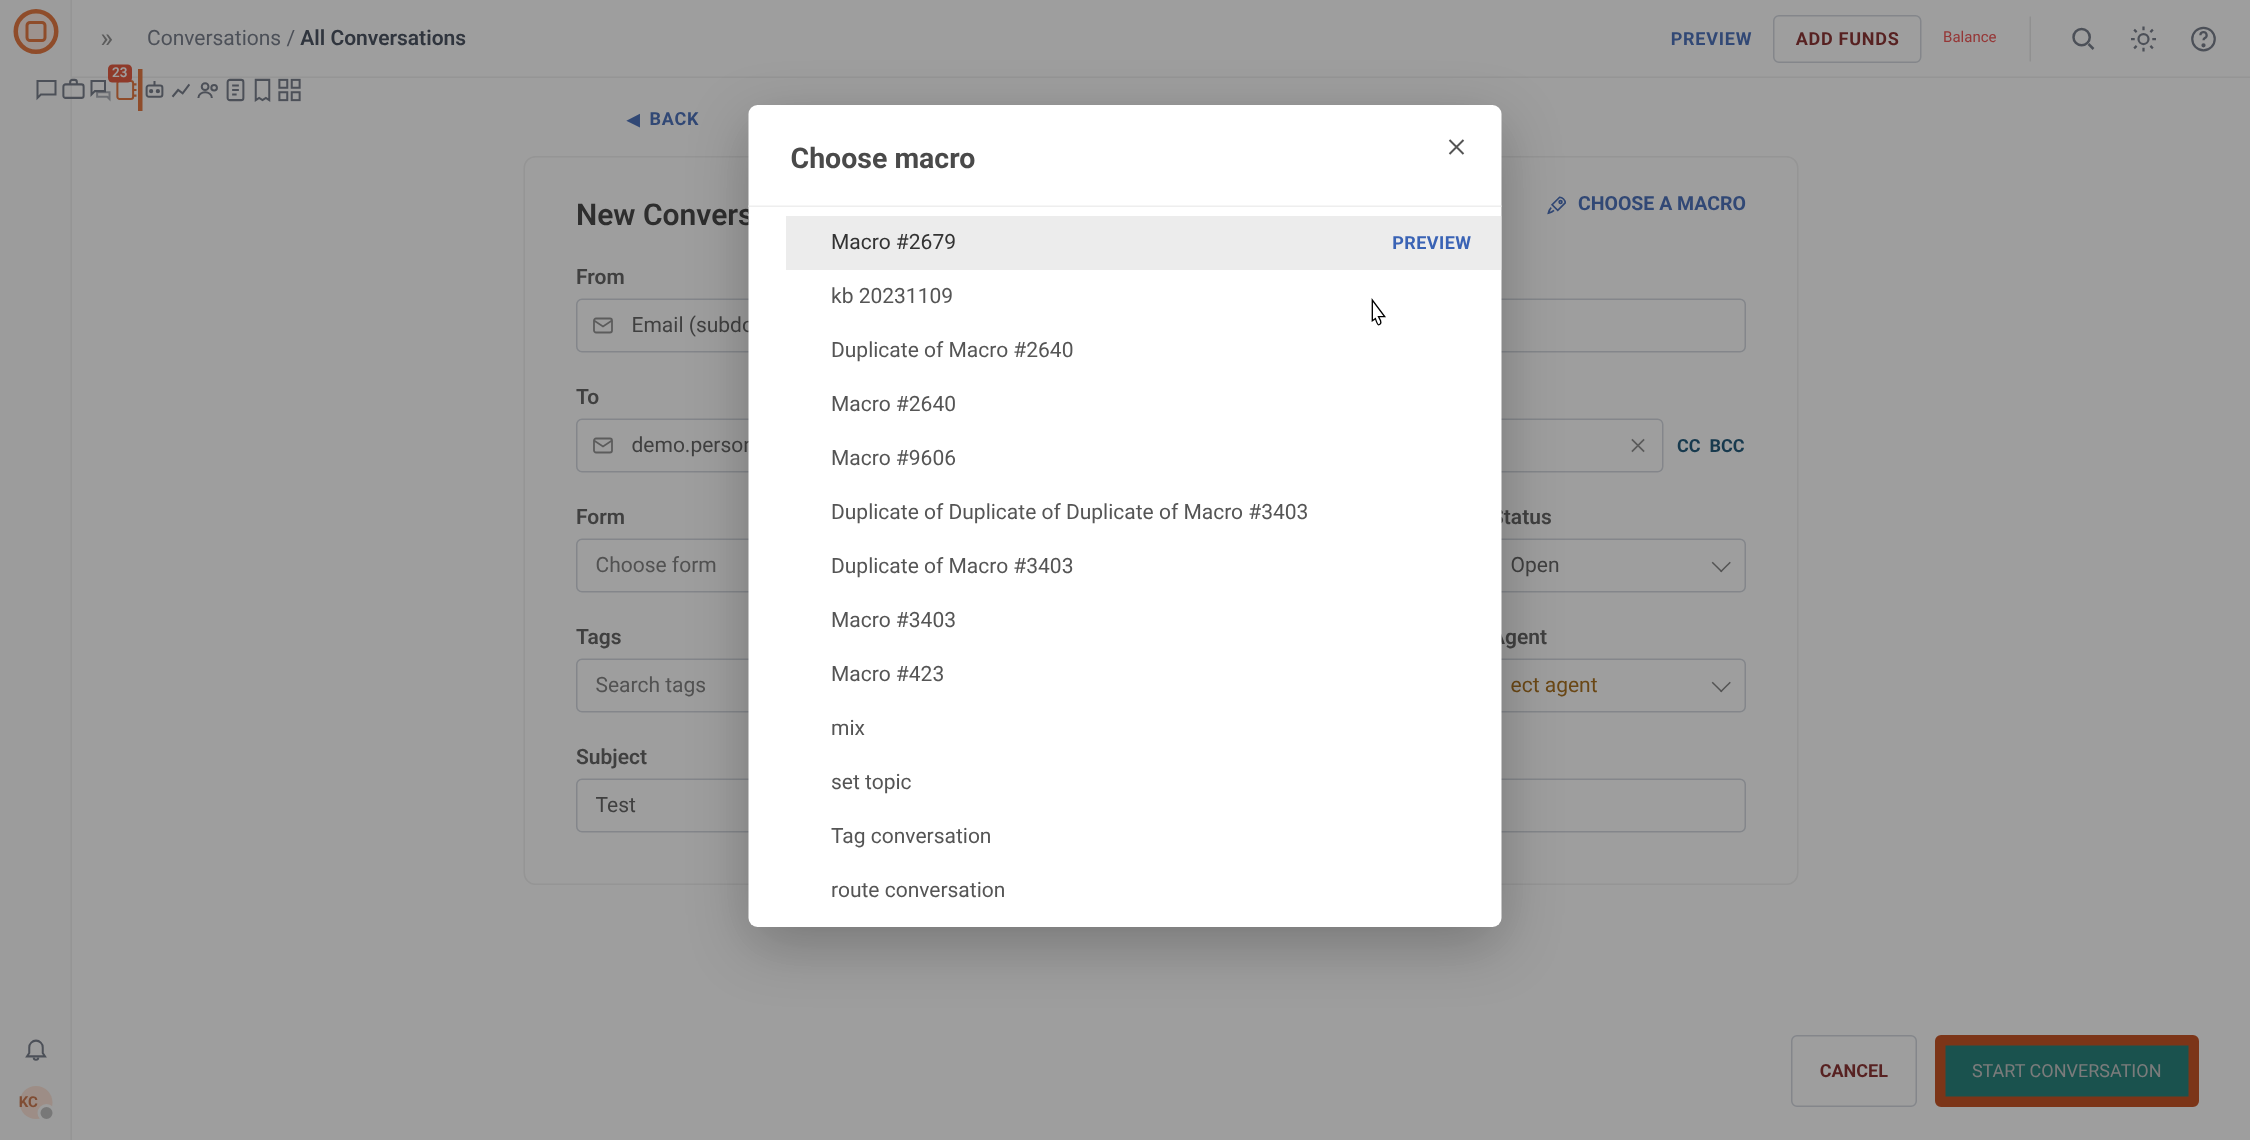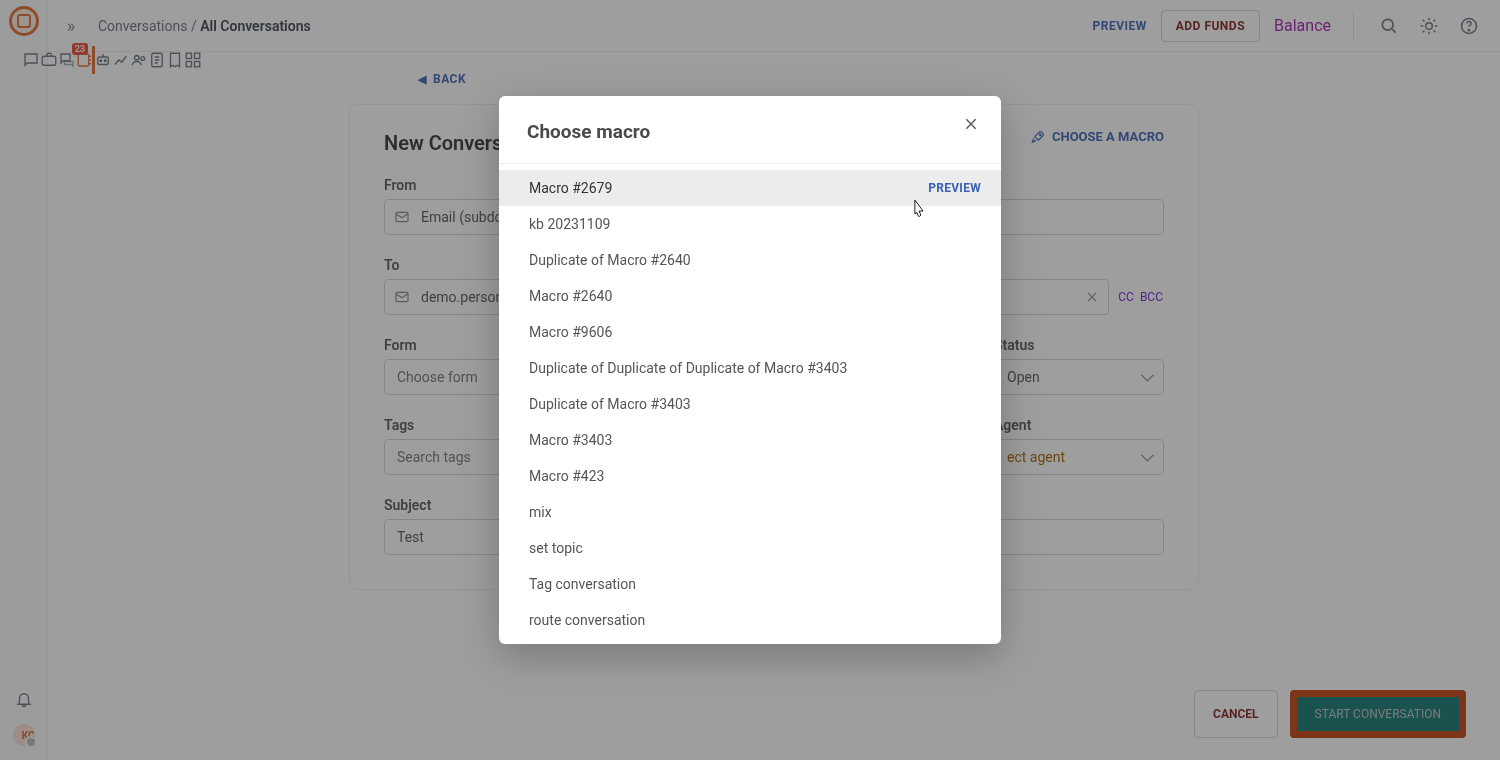--- a/index.html
+++ b/index.html
@@ -10,66 +10,66 @@
   .sidebar { width: 48px; background: #fbfbfb; border-right: 1px solid #eee; display: flex; flex-direction: column; align-items: center; padding-top: 6px; }
   .logo { width: 30px; height: 30px; border-radius: 50%; background: #fdece3; border: 3px solid #e36a2c; position: relative; display:flex; align-items:center; justify-content:center; margin-bottom: 4px;}
   .logo::after { content:""; width:10px; height:10px; border:2px solid #e36a2c; border-radius:3px; }
   .side-icons { display:flex; align-items:flex-end; width:100%;margin-left:44px; }
   .side-icon { width: 48px; height: 40px; display:flex; align-items:center; justify-content:center; color:#6b7280; position:relative; cursor:pointer; }
   .side-icon.active { color:#e36a2c; }
   .side-icon.active::after { content:""; position:absolute; right:-1px; top:6px; bottom:6px; width:3px; background:#e36a2c; }
   .side-divider { width: 28px; height: 1px; background:#e6e6e6; margin: 8px 0; }
   .badge { position:absolute; top:3px; right:6px; background:#e34a2c; color:#fff; font-size:9px; padding:0 3px; border-radius:3px; line-height:12px; font-weight:600;}
   .sidebar-bottom { margin-top:auto; margin-bottom:14px; display:flex; flex-direction:column; align-items:center; gap:16px;}
-  .avatar-sm { width:22px; height:22px; border-radius:50%; background:#fde1d3; color:#c86b3c; font-size:10px; font-weight:700; display:flex; align-items:center; justify-content:flex-end; position:relative;}
+  .avatar-sm { width:22px; height:22px; border-radius:50%; background:#fde1d3; color:#c86b3c; font-size:10px; font-weight:700; display:flex; align-items:center; justify-content:flex-start; position:relative;}
   .avatar-sm::after { content:""; position:absolute; right:-2px; bottom:-2px; width:8px; height:8px; border-radius:50%; background:#bbb; border:2px solid #fbfbfb;}
 
   .main { flex:1; display:flex; flex-direction:column; }
   .topbar { height:52px; border-bottom:1px solid #eee; display:flex; align-items:center; padding:0 18px 0 10px; gap:14px;}
   .collapse-btn { width:26px; height:26px; display:flex; align-items:center; justify-content:center; color:#888; cursor:pointer;}
   .breadcrumb { color:#6b7280; font-size:14px;}
   .breadcrumb b { color:#374151; font-weight:600;}
   .top-spacer { flex:1;}
   .pricing-link { color:#3a63b5; font-size:12px; font-weight:700; letter-spacing:.5px; cursor:pointer;}
   .add-funds-btn { border:1px solid #cfd4dc; color:#7f1d1d; font-size:12px; font-weight:700; letter-spacing:.5px; padding:8px 14px; border-radius:4px; cursor:pointer; background:#fff;}
-  .balance-lbl { color:#a21caf; font-size:16px;}
+  .balance-lbl { color:#ef4444; font-size:10px;}
   .top-divider { width:1px; height:30px; background:#e6e6e6; margin:0 8px;}
   .topicon { width:26px; height:26px; display:flex; align-items:center; justify-content:center; color:#6b7280; cursor:pointer;}
 
   .page { flex:1; overflow:auto; padding: 20px 0 0 0; display:flex; flex-direction:column; align-items:center; }
   .back-link { align-self:flex-start; margin-left: 370px; color:#3a63b5; font-size:12px; font-weight:700; letter-spacing:.5px; display:flex; align-items:center; gap:6px; cursor:pointer;}
   .panel { width: 850px; border:1px solid #eee; border-radius:8px; margin-top:18px; padding:26px 34px 34px; background:#fff; position:relative;}
   .panel h2 { color:#333; font-size:20px; font-weight:600;}
   .choose-macro-link { position:absolute; top:24px; right:34px; color:#3a63b5; font-size:13px; font-weight:700; display:flex; align-items:center; gap:6px; cursor:pointer;}
 
   .fld-label { color:#555; font-size:14px; font-weight:600; margin-top:22px; margin-bottom:6px;}
   .input { width:100%; border:1px solid #cfd4dc; border-radius:4px; height:36px; padding:0 10px 0 36px; font-size:14px; color:#555; background:#fff;}
   .input-wrap { position:relative; }
   .input-wrap .left-ic { position:absolute; left:10px; top:50%; transform:translateY(-50%); color:#888; display:flex;}
   .to-wrap { position:relative; }
   .to-clear { position:absolute; right:10px; top:50%; transform:translateY(-50%); color:#888; cursor:pointer;}
-  .cc-bcc { position:absolute; right:-54px; top:50%; transform:translateY(-50%); display:flex; gap:6px; font-size:12px; font-weight:400; color:#6d28d9;justify-content:flex-end;}
+  .cc-bcc { position:absolute; right:-54px; top:50%; transform:translateY(-50%); display:flex; gap:6px; font-size:12px; font-weight:700; color:#0c4a6e;justify-content:flex-end;}
   .row { display:flex; gap:22px;}
   .col { flex:1;}
   .select-input { appearance:none; }
   .select-wrap { position:relative; }
   .select-wrap::after { content:""; position:absolute; right:12px; top:50%; width:8px; height:8px; border-right:1.5px solid #777; border-bottom:1.5px solid #777; transform: translateY(-70%) rotate(45deg); pointer-events:none;}
   .subject-input { padding-left:12px;}
 
   .footer-bar { position:fixed; right:34px; bottom:22px; display:flex; gap:12px;}
   .btn-outline { border:1px solid #cfd4dc; color:#7f1d1d; background:#fff; font-size:12px; font-weight:700; padding:10px 18px; border-radius:4px; cursor:pointer;}
   .btn-primary-disabled { border:7px solid #c2410c; color:#c0c0c0; background:#0f766e; font-size:12px; font-weight:400; padding:10px 18px; border-radius:4px; cursor:not-allowed;}
 
   
-  .overlay { position:fixed; inset:0; background:rgba(40,40,40,.45); display:flex; align-items:flex-start; justify-content:center; padding-top:96px;}
+  .overlay { position:fixed; inset:0; background:rgba(40,40,40,.45); display:flex; align-items:flex-start; justify-content:center; padding-top:70px;}
   .modal { width:502px; max-height:618px; background:#fff; border-radius:6px; box-shadow:0 12px 40px rgba(0,0,0,.25); position:relative; display:flex; flex-direction:column;}
   .modal-header { padding:24px 28px 20px 28px; border-bottom:1px solid #eee;}
   .modal-title { font-size:19px; font-weight:700; color:#4a4a4a;}
   .modal-close { position:absolute; top:16px; right:18px; color:#555; cursor:pointer; padding:4px;}
-  .modal-list { flex:1; overflow-y:scroll; padding: 6px 0 6px 0; }
+  .modal-list { flex:1; overflow-y:scroll; padding: 6px 0 6px 0; margin-left: 25px; }
   .macro-item { display:flex; align-items:center; justify-content:space-between; padding:10px 20px 10px 30px; font-size:14px; color:#555; cursor:pointer;}
   .macro-item:hover, .macro-item.hovered { background:#ececec; color:#333;}
   .preview-btn { color:#3a63b5; font-size:12px; font-weight:700; letter-spacing:.3px; cursor:pointer;}
   .modal-list::-webkit-scrollbar { width:14px;}
   .modal-list::-webkit-scrollbar-track { background:#f5f5f5; border-left:1px solid #e6e6e6;}
   .modal-list::-webkit-scrollbar-thumb { background:#c7c7c7; border:3px solid #f5f5f5; border-radius:8px;}
   .modal-list::-webkit-scrollbar-button:single-button { height:14px; background:#f0f0f0; display:block;}
 
   
   .cursor { position:fixed; left:908px; top:196px; width:22px; height:26px; pointer-events:none; z-index:9999;}

